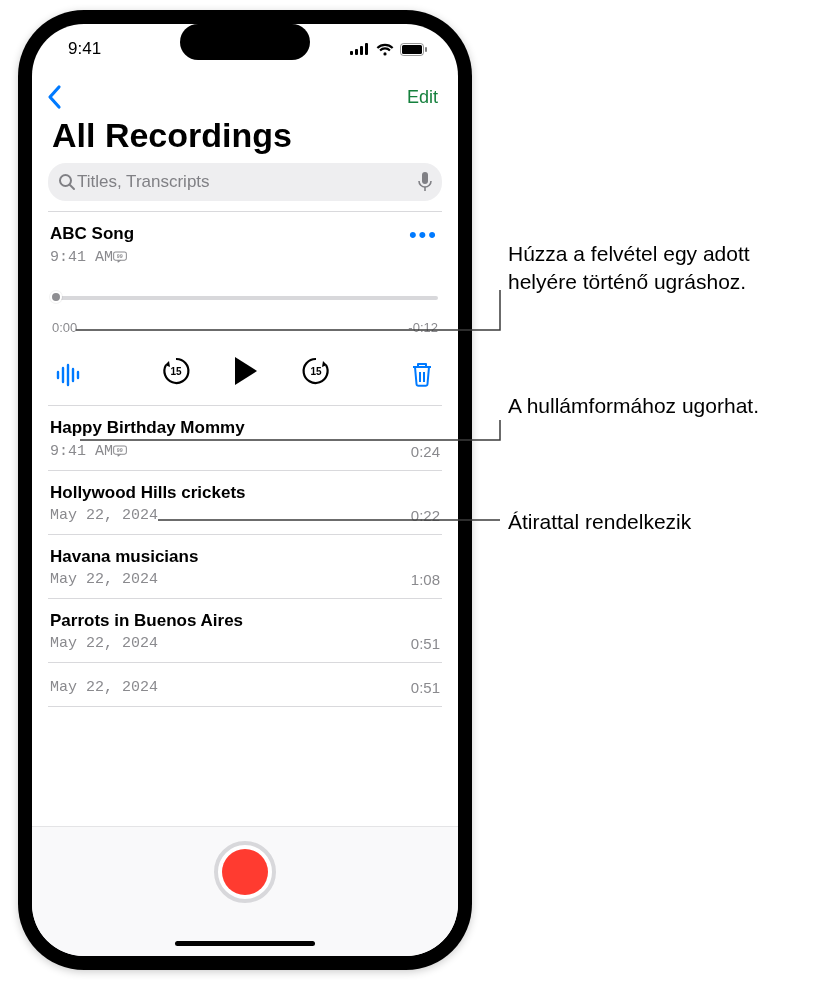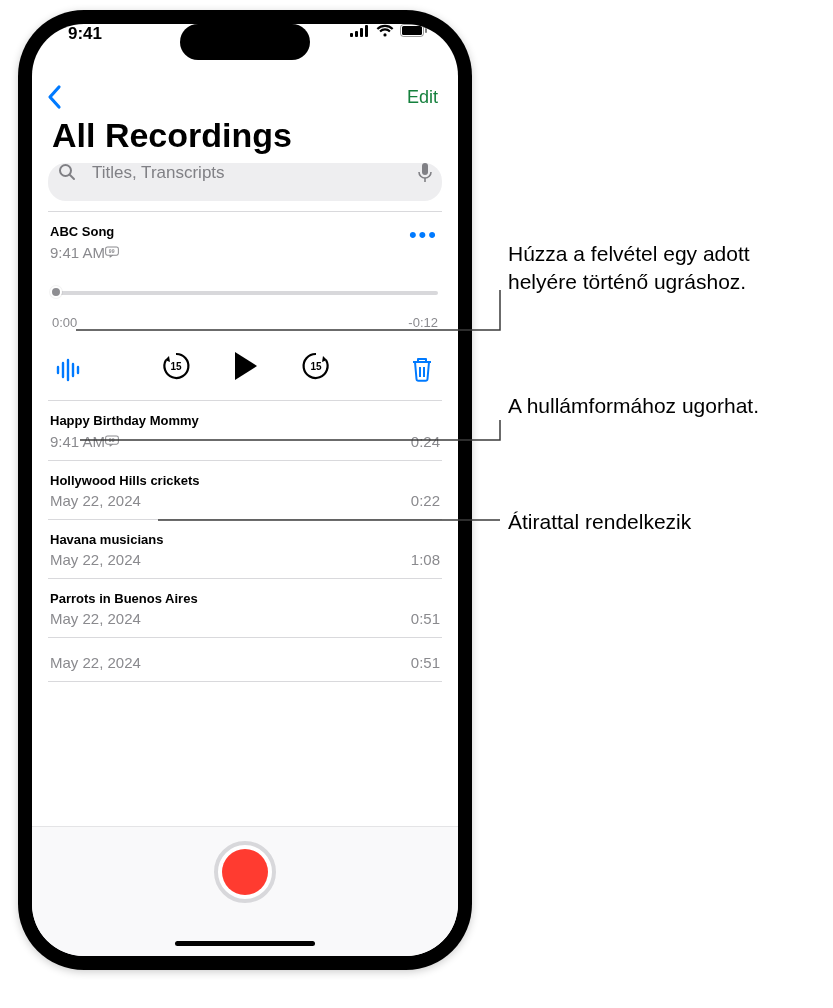--- a/index.html
+++ b/index.html
@@ -46,25 +46,25 @@
     height: 36px;
     background: #000;
     border-radius: 20px;
     z-index: 50;
   }
   
   .status-bar {
     height: 56px;
     flex: 0 0 auto;
     display: flex;
-    align-items: flex-start;
+    align-items: center;
     justify-content: space-between;
     padding: 0 30px 6px 36px;
     font-size: 17px;
-    font-weight: 700;
+    font-weight: 400;
   }
   .status-right { display: flex; align-items: center; gap: 6px; }
   .status-right svg { display: block; }
   
   .nav {
     flex: 0 0 auto;
     display: flex;
     align-items: center;
     justify-content: space-between;
     padding: 4px 20px 6px 14px;
@@ -78,36 +78,36 @@
     font-weight: 700;
     padding: 0 20px 8px;
   }
   
   .search-wrap { padding: 0 16px 10px; flex: 0 0 auto; }
   .search {
     background: #eeeef0;
     border-radius: 18px;
     height: 38px;
     display: flex;
-    align-items: flex-start;
+    align-items: center;
     padding: 0 10px;
-    gap: 16px;
+    gap: 1px;
     color: #808085;
   }
   .search .placeholder { flex: 1; font-size: 17px; }
   
   .list { flex: 1 1 auto; overflow: hidden; padding: 0 16px; }
   .sep { height: 1px; background: #d9d9dc; margin: 0; }
   .row { padding: 12px 2px 10px; }
-  .row-title { font-size: 13px; font-weight: 600; }
+  .row-title { font-size: 17px; font-weight: 600; }
   .row-sub {
     display: flex; align-items: center; justify-content: space-between;
     margin-top: 4px; color: #8a8a8e; font-size: 15px;
   }
-  .row-sub .left { display:flex; align-items:center; gap:0; }
+  .row-sub .left { display:flex; align-items:center; gap:0;font-family:Liberation Mono, monospace; }
   .transcript-badge {
     display:inline-flex; width:14px; height:18px;
   }
   .more-dots { color:#007aff; font-size:22px; line-height:1; letter-spacing:2px; padding-right:2px;}
   
   .expanded .head { display:flex; align-items:flex-start; justify-content:space-between; }
   .slider-wrap { margin-top: 22px; position: relative; height: 22px; }
   .slider-track { position:absolute; left:2px; right:2px; top:8px; height:4px; background:#d8d8db; border-radius:2px; }
   .slider-thumb { position:absolute; left:0; top:3px; width:12px; height:12px; background:#8e8e92; border-radius:50%; border:2px solid #fff; box-shadow:0 0 0 1px rgba(0,0,0,.05); }
   .slider-times { display:flex; justify-content:space-between; font-size:13px; color:#8a8a8e; margin-top:10px; padding:0 2px; }

